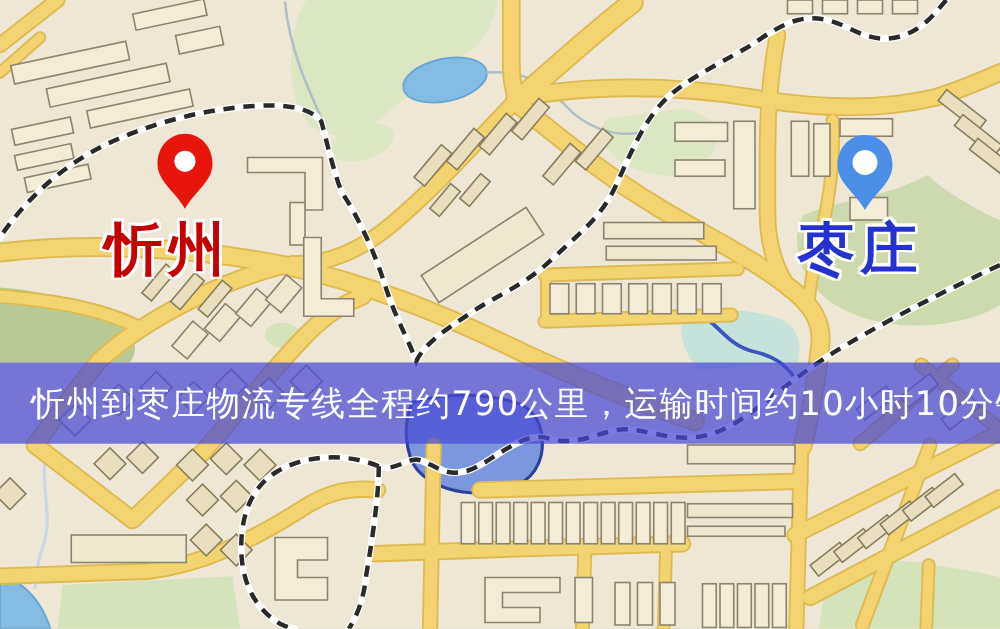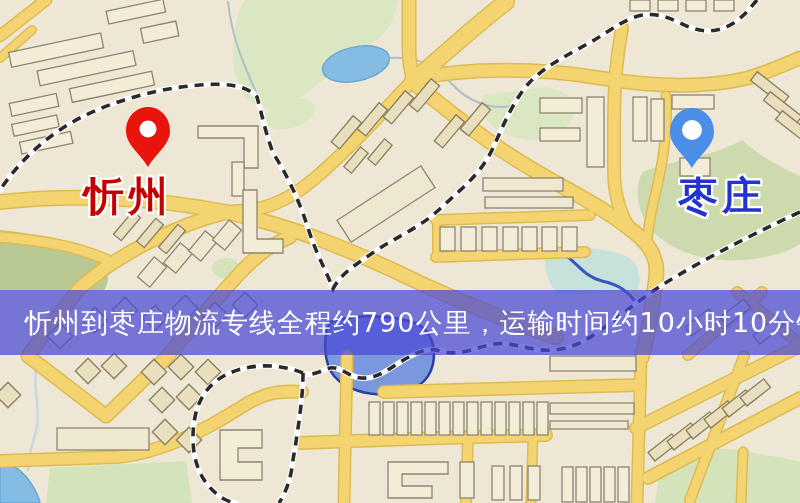--- a/index.html
+++ b/index.html
@@ -1,23 +1,23 @@
 <!DOCTYPE html>
 <html><head>
 <meta charset="utf-8">
 <style>
   html,body{margin:0;padding:0;background:#ddd;}
   #stage{position:relative;width:800px;height:503px;overflow:hidden;
          font-family:"DejaVu Sans","Liberation Sans",sans-serif;}
   #map-svg{position:absolute;left:0;top:0;}
-  .city-label{position:absolute;font-size:40px;font-weight:bold;letter-spacing:4px;line-height:1;
+  .city-label{position:absolute;font-size:46px;font-weight:bold;letter-spacing:4px;line-height:1;
     text-shadow:-2px 0 0 #fff,2px 0 0 #fff,0 -2px 0 #fff,0 2px 0 #fff,
                 -2px -2px 0 #fff,2px 2px 0 #fff,-2px 2px 0 #fff,2px -2px 0 #fff;}
   #origin-label{left:84px;top:176px;color:#c40000;}
-  #dest-label{left:638px;top:176px;color:#2433cf;margin-left:40px;}
+  #dest-label{left:638px;top:176px;color:#2433cf;}
   #route-banner{position:absolute;left:0;top:290px;width:800px;height:65px;
     background:rgba(72,72,213,0.72);display:flex;align-items:center;box-sizing:border-box;
     padding-left:25px;}
   #route-banner .banner-text{color:#ffffff;font-size:27px;letter-spacing:1px;white-space:nowrap;}
   
   .park{fill:#dbe7c3;stroke:none}
   .park-dull{fill:#ccdaae}
   .park-olive{fill:#b9c993}
   .park-lite{fill:#d5e3ba}
   .water{fill:#85bce4;stroke:#69a7d3;stroke-width:1.5}

